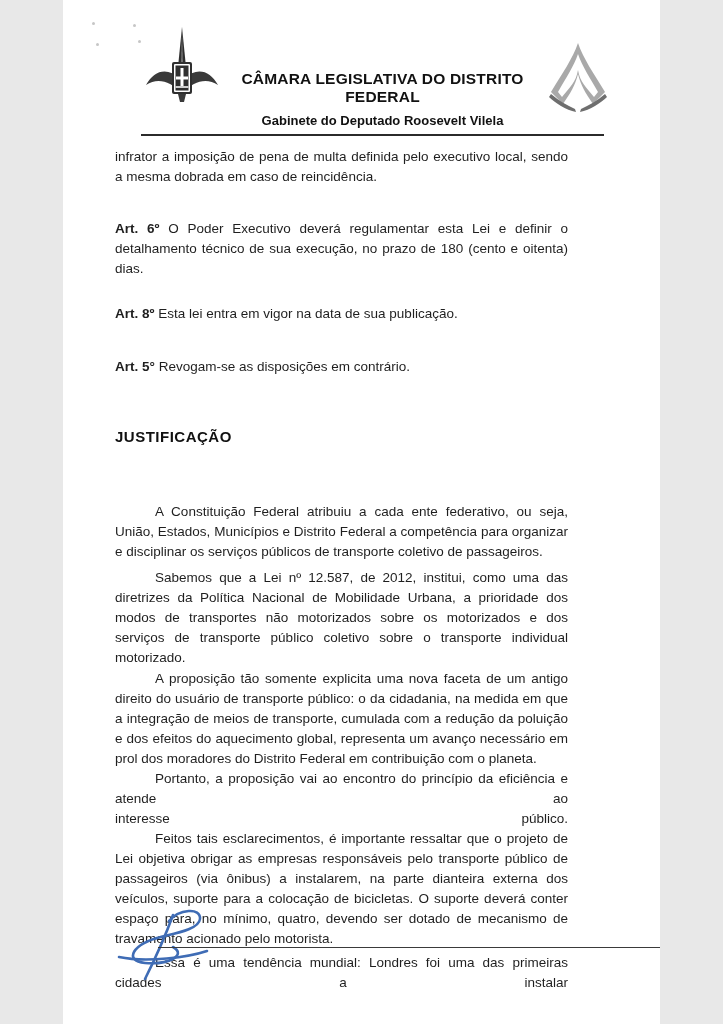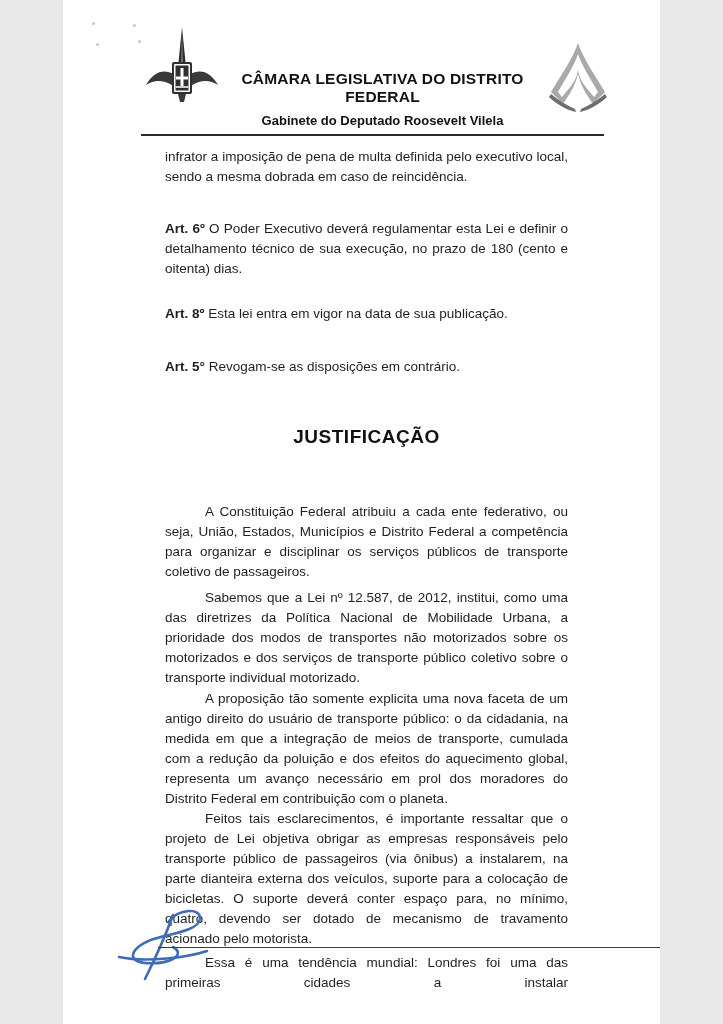--- a/index.html
+++ b/index.html
@@ -14,30 +14,30 @@
   
   .header { display:flex; align-items:flex-start; padding:26px 50px 0 82px; }
   .logo-left { width:74px; flex:0 0 auto; }
   .logo-right { width:64px; flex:0 0 auto; margin-top:16px; }
   .header-center { flex:1 1 auto; text-align:center; padding-top:44px; }
   .header-title { font-size:15.5px; font-weight:bold; letter-spacing:0.2px; color:#111; }
   .header-subtitle { font-size:13px; font-weight:bold; margin-top:7px; color:#111; }
   .header-rule { margin:6px 56px 0 78px; border-bottom:2.5px solid #2b2b2b; }
 
   
-  .content { padding:0 92px 0 102px; font-size:13.5px; line-height:20px; }
+  .content { padding:0 92px 0 52px; font-size:13.5px; line-height:20px; }
   .para { text-align:justify; }
   .para strong { font-weight:bold; }
   .indent { text-indent:40px; }
   .cont-para   { margin-top:11px; }
   .art-6  { margin-top:32px; }
   .art-7  { margin-top:25px; }
   .art-8a { margin-top:25px; }
   .art-8b { margin-top:33px; }
-  .heading { margin-top:50px; text-align:center; font-weight:bold; font-size:19px; letter-spacing:0.5px; color:#111; }
+  .heading { margin-top:50px; text-align:left; font-weight:bold; font-size:15px; letter-spacing:0.5px; color:#111; }
   .p-const    { margin-top:55px; }
   .p-sabemos  { margin-top:6px; }
   .p-proposicao { margin-top:1px; }
   .full-justify { text-align:justify; text-align-last:justify; }
   .split-line { display:flex; justify-content:space-between; }
   .p-essa { margin-top:4px; }
 
   
   .signature { position:absolute; left:48px; top:905px; }
   .footer-rule { position:absolute; left:95px; top:947px; width:550px; border-top:1.5px solid #3a3a3a; }
@@ -105,20 +105,27 @@
       <strong>Art. 5°</strong>
       <span>Revogam-se as disposições em contrário.</span>
     </p>
 
     <h2 class="heading">JUSTIFICAÇÃO</h2>
 
     <p class="para indent p-const">A Constituição Federal atribuiu a cada ente federativo, ou seja, União, Estados, Municípios e Distrito Federal a competência para organizar e disciplinar os serviços públicos de transporte coletivo de passageiros.</p>
     <p class="para indent p-sabemos">Sabemos que a Lei nº 12.587, de 2012, institui, como uma das diretrizes da Política Nacional de Mobilidade Urbana, a prioridade dos modos de transportes não motorizados sobre os motorizados e dos serviços de transporte público coletivo sobre o transporte individual motorizado.</p>
     <p class="para indent p-proposicao">A proposição tão somente explicita uma nova faceta de um antigo direito do usuário de transporte público: o da cidadania, na medida em que a integração de meios de transporte, cumulada com a redução da poluição e dos efeitos do aquecimento global, representa um avanço necessário em prol dos moradores do Distrito Federal em contribuição com o planeta.</p>
 
+    <div>
+      <div class="indent full-justify">Portanto, a proposição vai ao encontro do princípio da eficiência e atende ao</div>
+      <div class="split-line">
+        <span>interesse</span>
+        <span>público.</span>
+      </div>
+    </div>
 
     <p class="para indent">Feitos tais esclarecimentos, é importante ressaltar que o projeto de Lei objetiva obrigar as empresas responsáveis pelo transporte público de passageiros (via ônibus) a instalarem, na parte dianteira externa dos veículos, suporte para a colocação de bicicletas. O suporte deverá conter espaço para, no mínimo, quatro, devendo ser dotado de mecanismo de travamento acionado pelo motorista.</p>
 
     <div class="indent full-justify p-essa">Essa é uma tendência mundial: Londres foi uma das primeiras cidades a instalar</div>
   </div>
 
   <div class="signature">
     <svg width="100" height="78" viewBox="0 0 100 78">
       <g fill="none" stroke="#3f6cb5" stroke-width="2.6" stroke-linecap="round">
         <path d="M58,16 C68,4 90,2 89,14 C88,24 66,28 50,32"></path>

